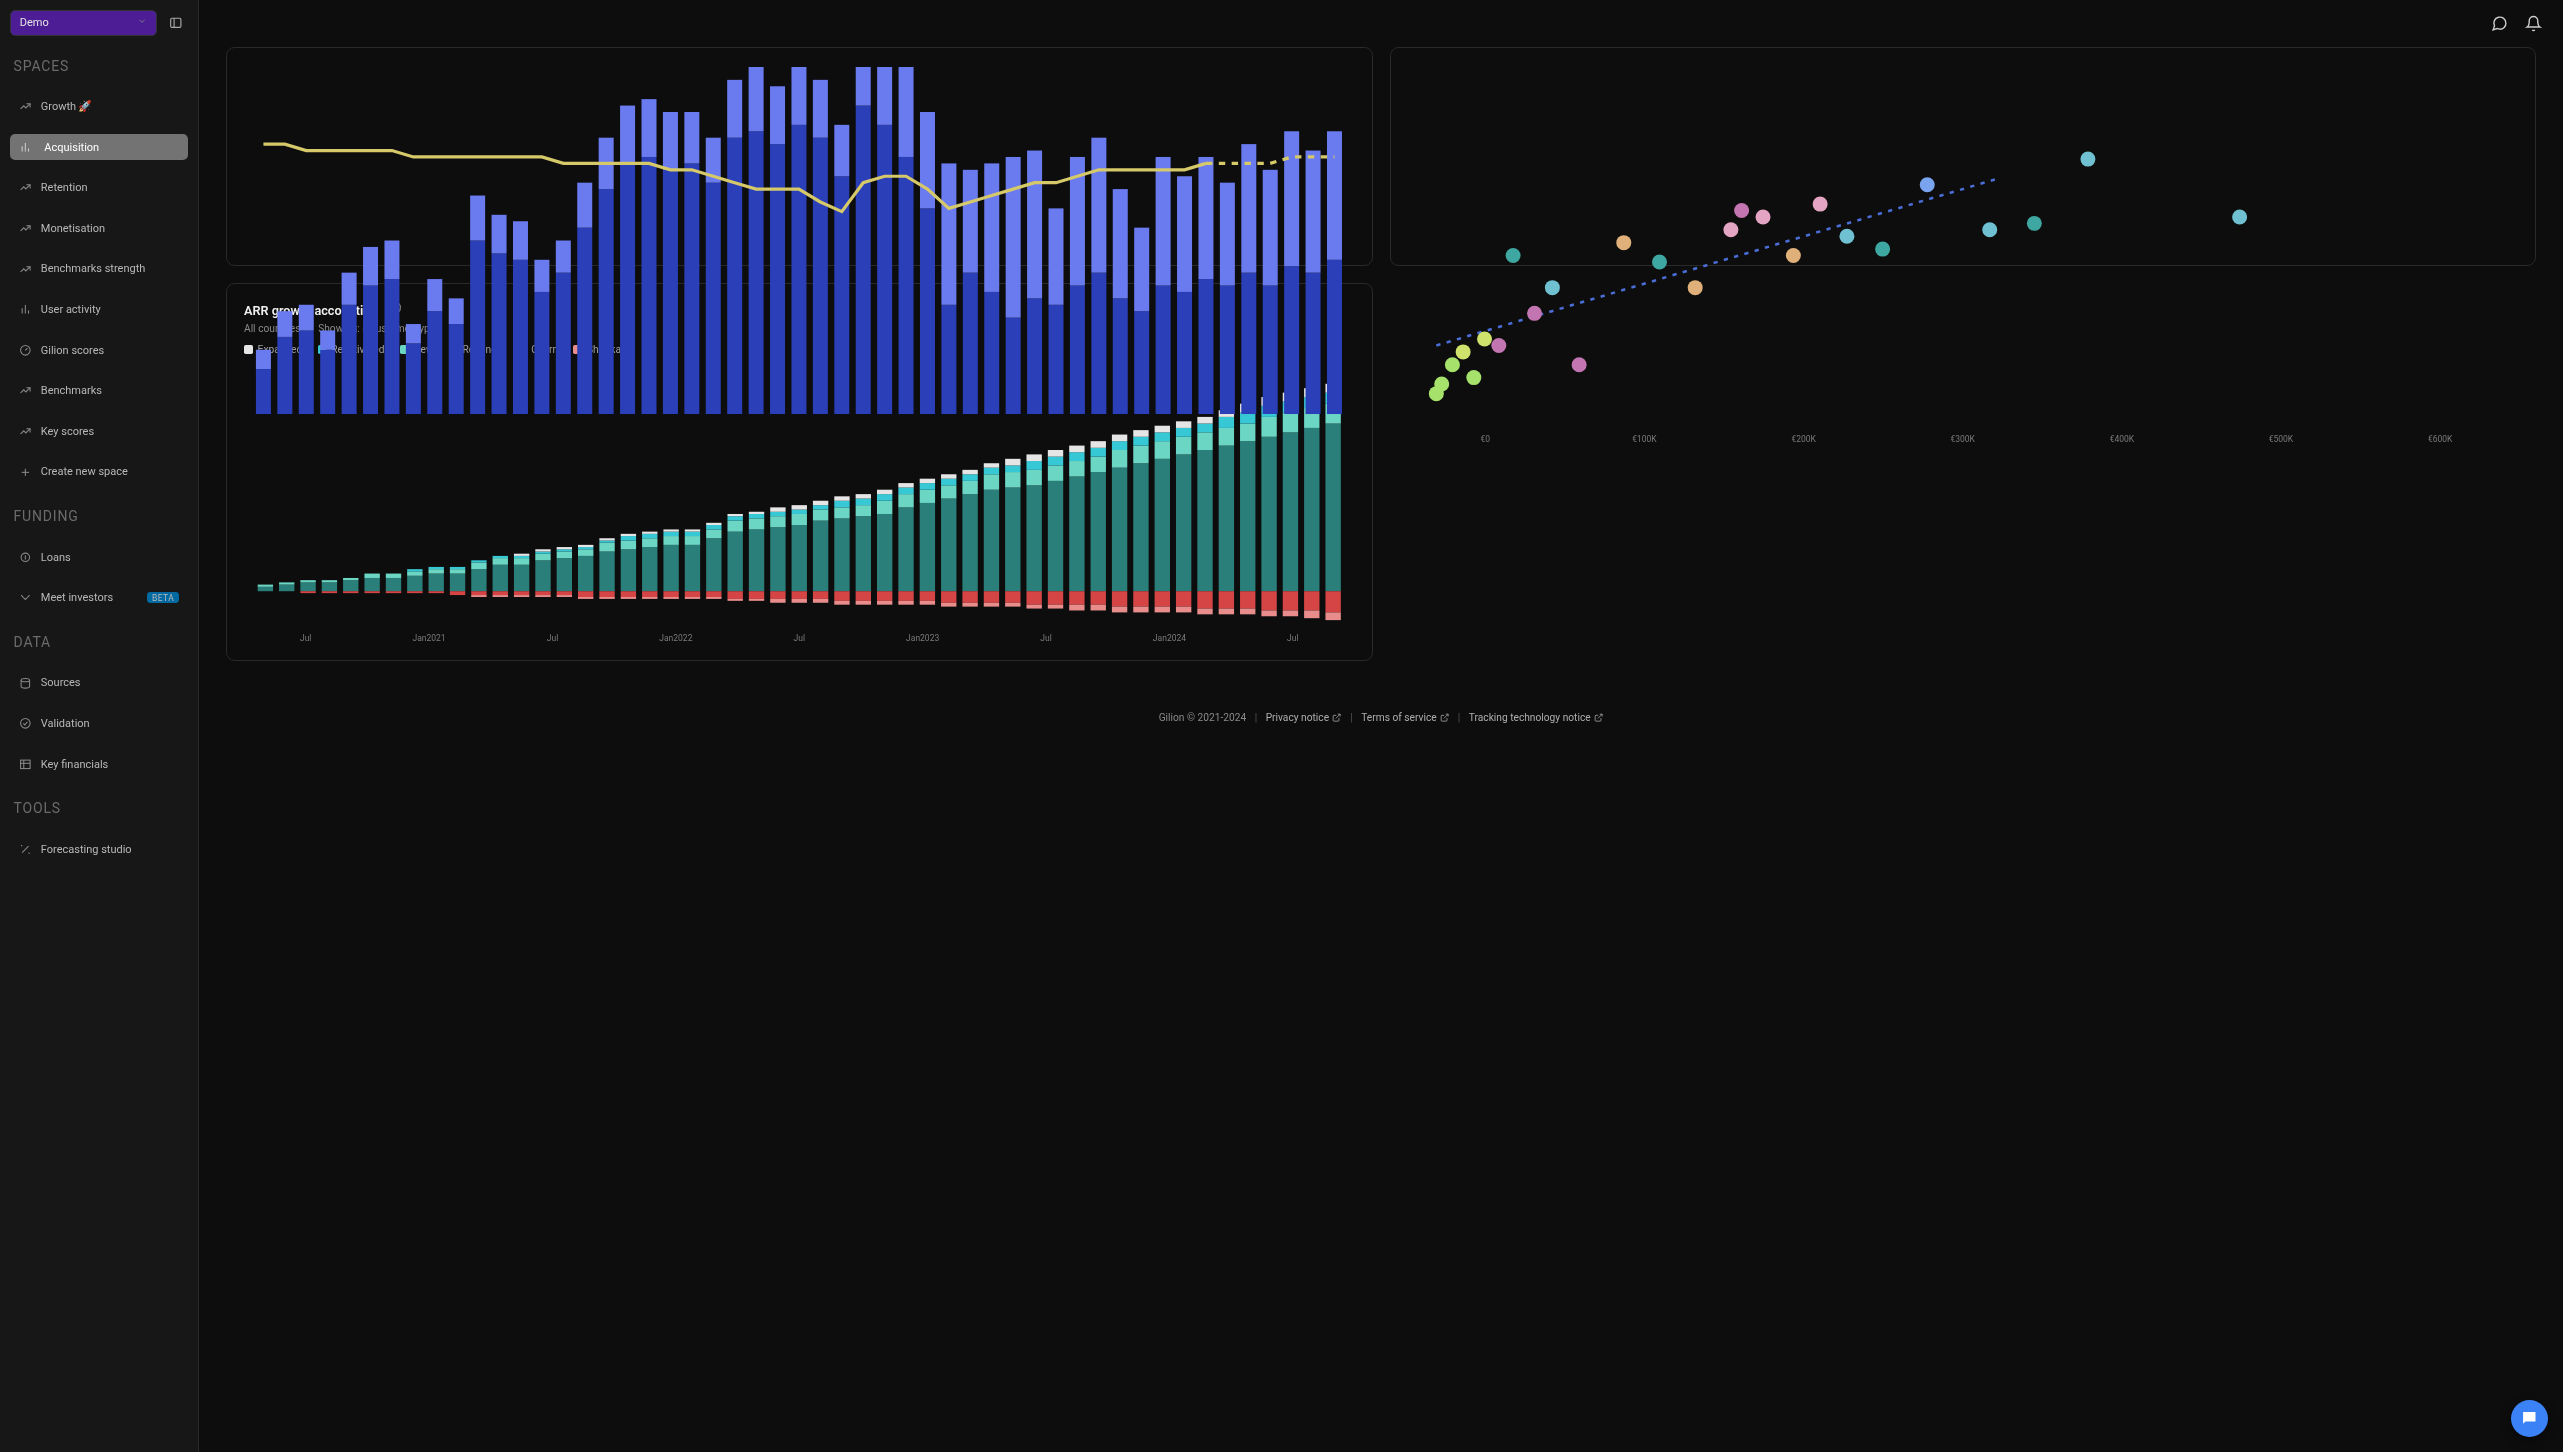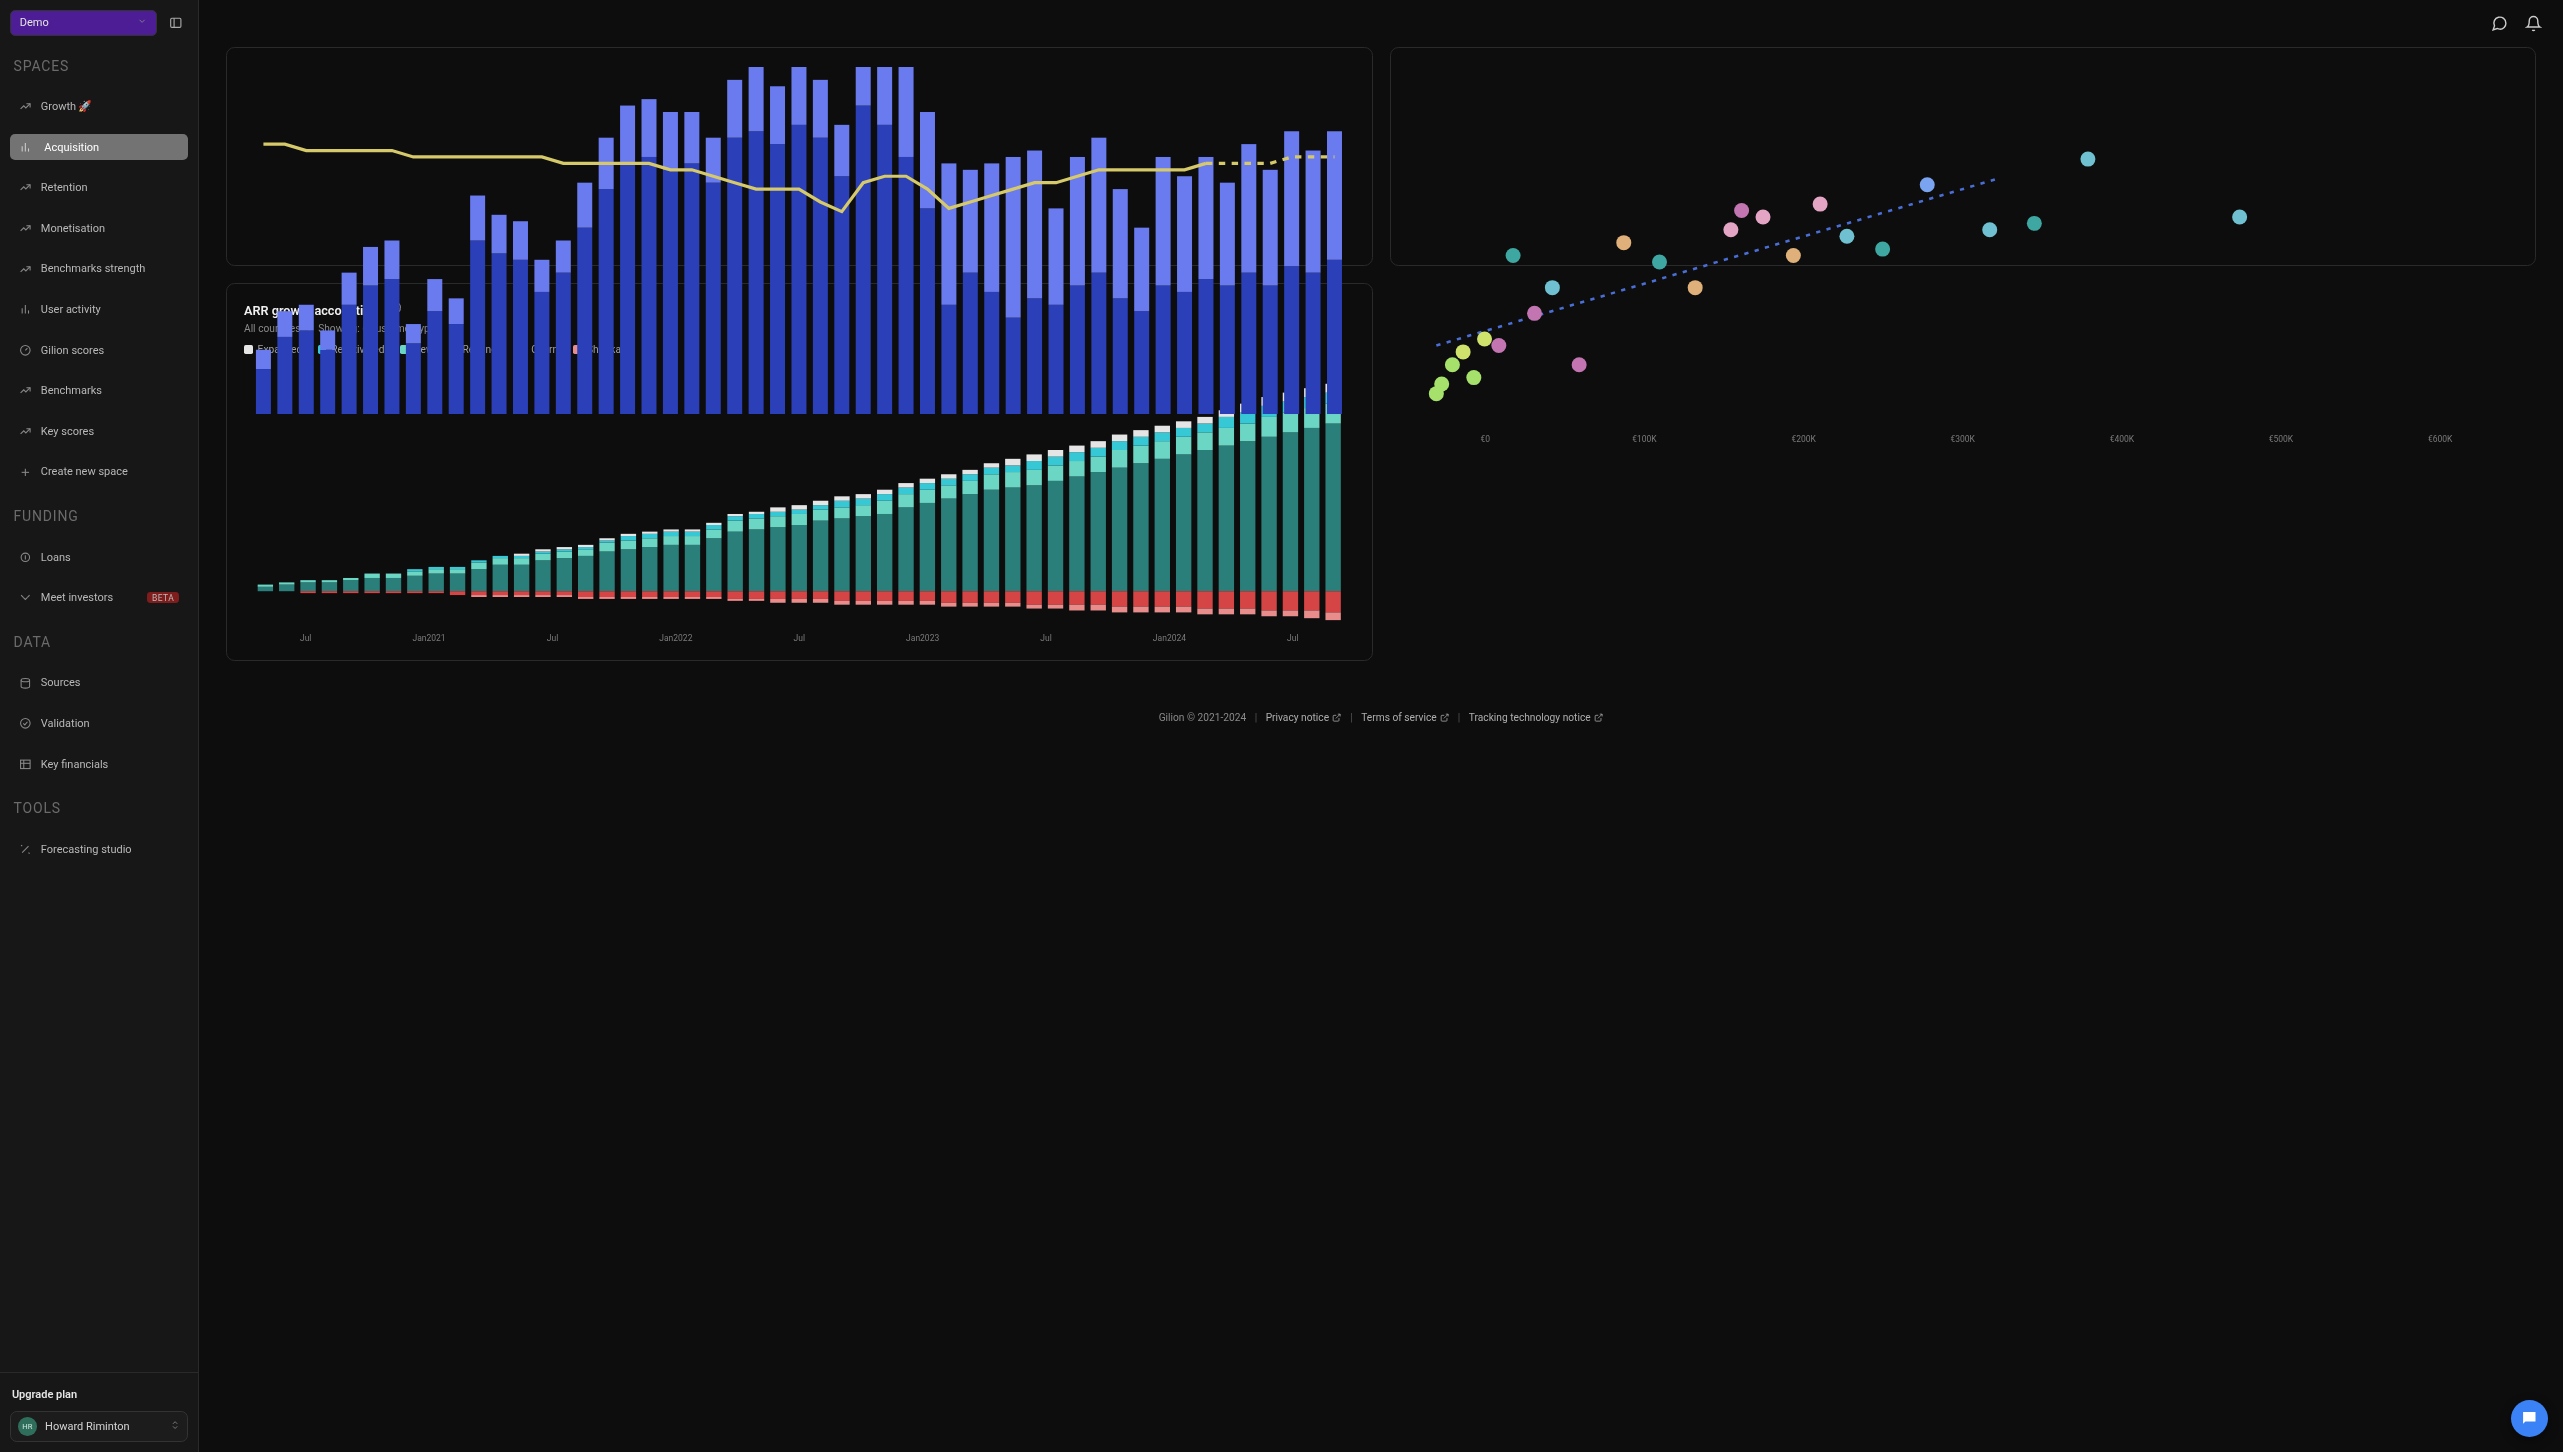--- a/index.html
+++ b/index.html
@@ -73,21 +73,21 @@
   color: #fff;
   gap: 12px;
 }
 .nav-item .icon { width: 13.6px; height: 13.6px; display:inline-flex; align-items:center; justify-content:center; color:#888; }
 .nav-item.active .icon { color:#ccc; }
 .beta {
   font-size: 8.5px;
   letter-spacing: 0.4px;
   padding: 0.8px 5.1px;
   border-radius: 3.4px;
-  background: #7f1d1d;
+  background: #0369a1;
   color: #bbb;
   margin-left: auto;
 }
 .sidebar-bottom {
   border-top: 0.8px solid #2a2a2a;
   padding: 10.2px;
 }
 .upgrade {
   font-weight: 600;
   color: #e5e5e5;
@@ -450,33 +450,20 @@
               <line x1="6" y1="18" x2="18" y2="6"></line>
               <line x1="4" y1="4" x2="6" y2="6"></line>
               <line x1="18" y1="18" x2="20" y2="20"></line>
             </svg>
           </span>
           <span>Forecasting studio</span>
         </div>
       </div>
   </div>
 
-  <div class="sidebar-bottom">
-    <div class="upgrade">Upgrade plan</div>
-    <div class="user-switcher">
-      <div class="avatar">HR</div>
-      <span>Howard Riminton</span>
-      <span class="chev" style="margin-left:auto">
-        <svg width="10.2" height="10.2" viewBox="0 0 24 24" fill="none" stroke="currentColor" stroke-width="2">
-            <polyline points="7 9 12 4 17 9"></polyline>
-            <polyline points="7 15 12 20 17 15"></polyline>
-          </svg>
-      </span>
-    </div>
-  </div>
 </aside>
 
 <main class="main">
   <div class="topbar">
     <div class="ticon">
       <svg width="17" height="17" viewBox="0 0 24 24" fill="none" stroke="currentColor" stroke-width="2">
           <path d="M21 11.5a8.38 8.38 0 0 1-8.5 8.5 8.5 8.5 0 0 1-3.9-.95L3 21l1.95-5.6A8.5 8.5 0 1 1 21 11.5z"></path>
         </svg>
     </div>
     <div class="ticon">

